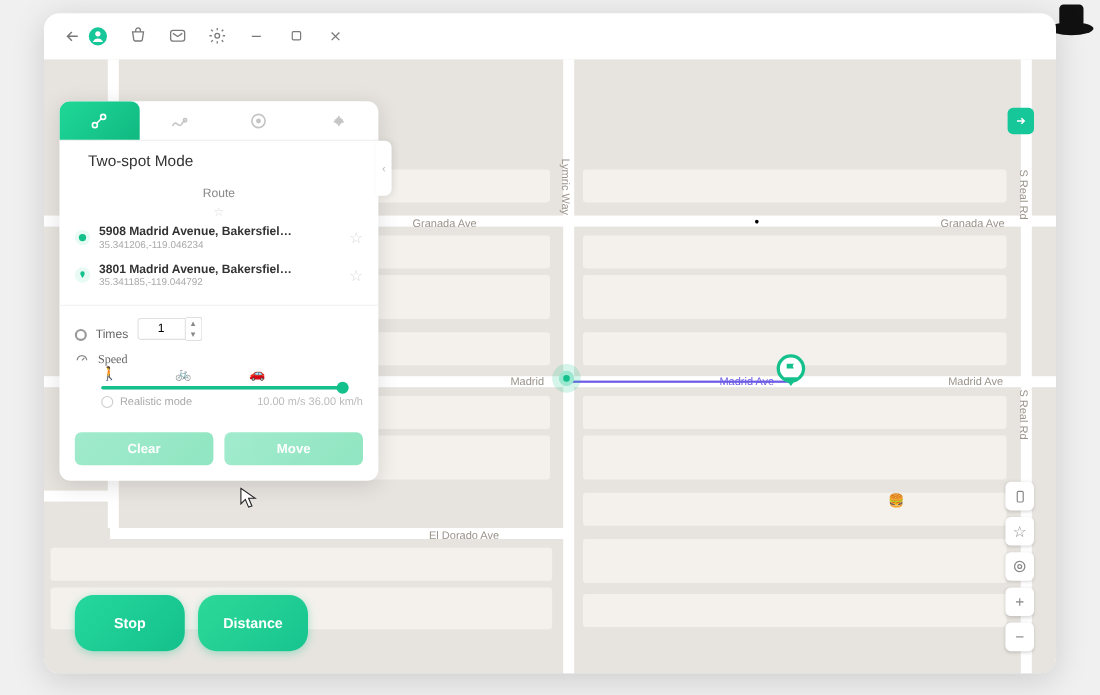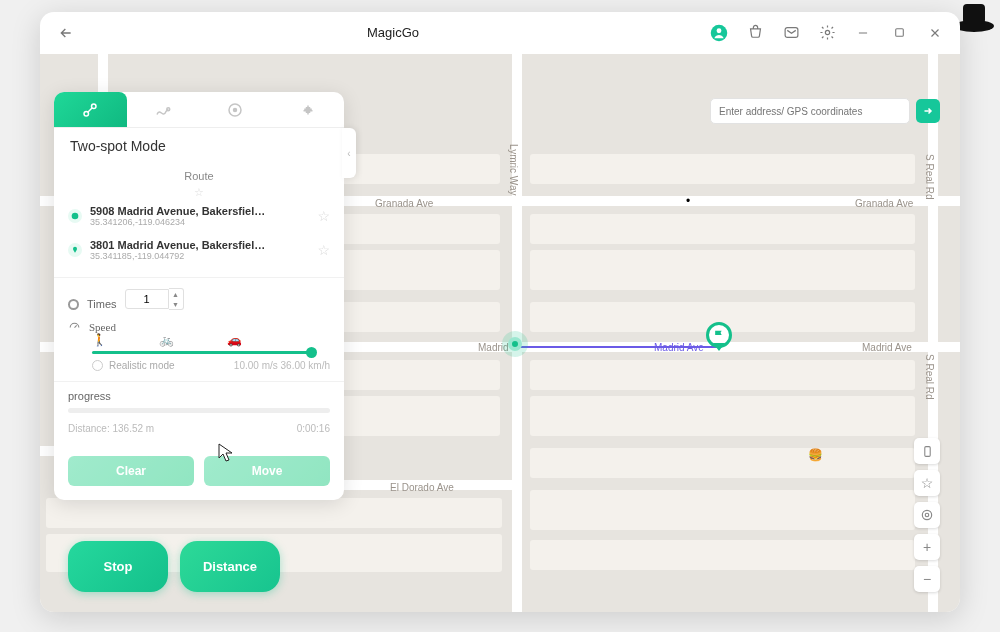--- a/index.html
+++ b/index.html
@@ -37,21 +37,21 @@
 .maptools { position:absolute; right:20px; bottom:20px; display:flex; flex-direction:column; gap:6px; }
 .maptools .tool { width:26px; height:26px; background:#fff; border-radius:5px; box-shadow:0 1px 3px rgba(0,0,0,0.15); display:flex; align-items:center; justify-content:center; color:#888; font-size:14px; cursor:pointer; }
 .panel {
   position:absolute; top:38px; left:14px; width:290px; background:#fff;
   border-radius:10px; box-shadow:0 4px 20px rgba(0,0,0,0.12);
   display:flex; flex-direction:column; overflow:hidden;
 }
 .tabs { display:flex; height:36px; border-bottom:1px solid #eee; }
 .tabs .tab { flex:1; display:flex; align-items:center; justify-content:center; cursor:pointer; color:#c5c5c5; }
 .tabs .tab.active { background: linear-gradient(135deg,#1fd898,#10b981); border-radius:8px 8px 0 0; color:#fff; }
-.panel-title { padding:10px 16px 8px; font-size:14px; color:#333; font-weight:500; }
+.panel-title { padding:10px 26px 8px; font-size:14px; color:#333; font-weight:500; }
 .collapse { position:absolute; top:74px; left:302px; width:14px; height:50px; background:#fff; border-radius:0 6px 6px 0; box-shadow:2px 0 6px rgba(0,0,0,0.08); display:flex; align-items:center; justify-content:center; font-size:10px; color:#bbb; cursor:pointer; }
 .section { padding:8px 14px 10px; border-top:1px solid #f1f1f1; }
 .section.first { border-top:none; }
 .route-label { font-size:11px; color:#888; display:flex; align-items:center; gap:4px;flex-direction:column; }
 .wp { display:flex; align-items:center; gap:8px; padding:6px 0; }
 .wp .dot { width:14px; height:14px; border-radius:50%; background:#e7faf3; display:flex; align-items:center; justify-content:center; flex-shrink:0; }
 .wp .dot svg { width:8px; height:8px; fill:#14c08b; }
 .wp .txt { flex:1; overflow:hidden; }
 .wp .addr { font-size:11px; color:#333; font-weight:600; white-space:nowrap; overflow:hidden; text-overflow:ellipsis; }
 .wp .coord { font-size:9px; color:#aaa; }
@@ -95,21 +95,20 @@
 </div>
 
 <div class="window">
 
   <div class="titlebar">
     <div class="back">
       <svg width="16" height="16" viewBox="0 0 24 24" fill="none" stroke="currentColor" stroke-width="2">
           <path d="M19 12H5M11 6l-6 6 6 6"></path>
         </svg>
     </div>
-    <div class="title">MagicGo</div>
     <div class="icons">
       <div class="ic user">
           <svg width="18" height="18" viewBox="0 0 24 24" fill="currentColor">
             <circle cx="12" cy="12" r="11" fill="#16c79a"></circle>
             <circle cx="12" cy="9" r="3.2" fill="#fff"></circle>
             <path d="M5.8 19c1-3 4-4.2 6.2-4.2s5.2 1.2 6.2 4.2" fill="#fff"></path>
           </svg>
         </div>
       <div class="ic">
           <svg width="17" height="17" viewBox="0 0 24 24" fill="none" stroke="currentColor" stroke-width="1.7">
@@ -176,41 +175,40 @@
       <div class="block" style="top:342px; left:490px; width:385px; height:40px;"></div>
 
       <div class="block" style="top:444px; left:6px; width:456px; height:30px;"></div>
       <div class="block" style="top:394px; left:490px; width:385px; height:30px;"></div>
       <div class="block" style="top:480px; left:6px; width:456px; height:38px;"></div>
       <div class="block" style="top:436px; left:490px; width:385px; height:40px;"></div>
       <div class="block" style="top:486px; left:490px; width:385px; height:30px;"></div>
 
       <div class="road-label" style="top:144px; left:335px;">Granada Ave</div>
       <div class="road-label" style="top:144px; left:815px;">Granada Ave</div>
-      <div class="road-label" style="top:288px; left:438px;">Madrid</div>
+      <div class="road-label" style="top:288px; left:424px;">Madrid</div>
       <div class="road-label" style="top:288px; left:614px; color:#6b5ae6;">Madrid Ave</div>
       <div class="road-label" style="top:288px; left:822px;">Madrid Ave</div>
       <div class="road-label" style="top:428px; left:350px;">El Dorado Ave</div>
       <div class="road-label road-label-v" style="top:90px; left:479px;">Lymric Way</div>
       <div class="road-label road-label-v" style="top:100px; left:895px;">S Real Rd</div>
       <div class="road-label road-label-v" style="top:300px; left:895px;">S Real Rd</div>
 
       <div class="route-line" style="top:292px; left:478px; width:200px;"></div>
       <div class="pin-start" style="top:283px; left:468px;"></div>
       <div class="pin-end" style="top:268px; left:666px;">
           <svg viewBox="0 0 24 24">
             <path d="M4 3v18M4 3h12l-2 4 2 4H4"></path>
           </svg>
         </div>
 
       <div class="poi" style="top:140px; left:646px;">•</div>
       <div class="poi" style="top:394px; left:768px; color:#e0a050;">🍔</div>
 
       <div class="searchbox">
-        <input type="text" placeholder="Enter address/ GPS coordinates" style="">
         <div class="go">
             <svg width="12" height="12" viewBox="0 0 24 24" fill="none" stroke="#fff" stroke-width="3">
               <path d="M5 12h12M13 7l5 5-5 5"></path>
             </svg>
           </div>
       </div>
 
       <div class="maptools">
         <div class="tool">
             <svg width="13" height="13" viewBox="0 0 24 24" fill="none" stroke="currentColor" stroke-width="2">
@@ -319,28 +317,20 @@
               <div class="slider-thumb"></div>
             </div>
         </div>
         <div class="realistic">
           <span class="chk"></span>
           <span>Realistic mode</span>
           <span class="vals">10.00 m/s  36.00 km/h</span>
         </div>
       </div>
 
-      <div class="section">
-        <div class="progress-label">progress</div>
-        <div class="progress-bar"></div>
-        <div class="dist-row">
-          <span>Distance: 136.52 m</span>
-          <span>0:00:16</span>
-        </div>
-      </div>
 
       <div class="btn-row">
         <div class="btn disabled">Clear</div>
         <div class="btn disabled">Move</div>
       </div>
     </div>
 
     <div class="collapse">‹</div>
 
     <div class="pill-row">

